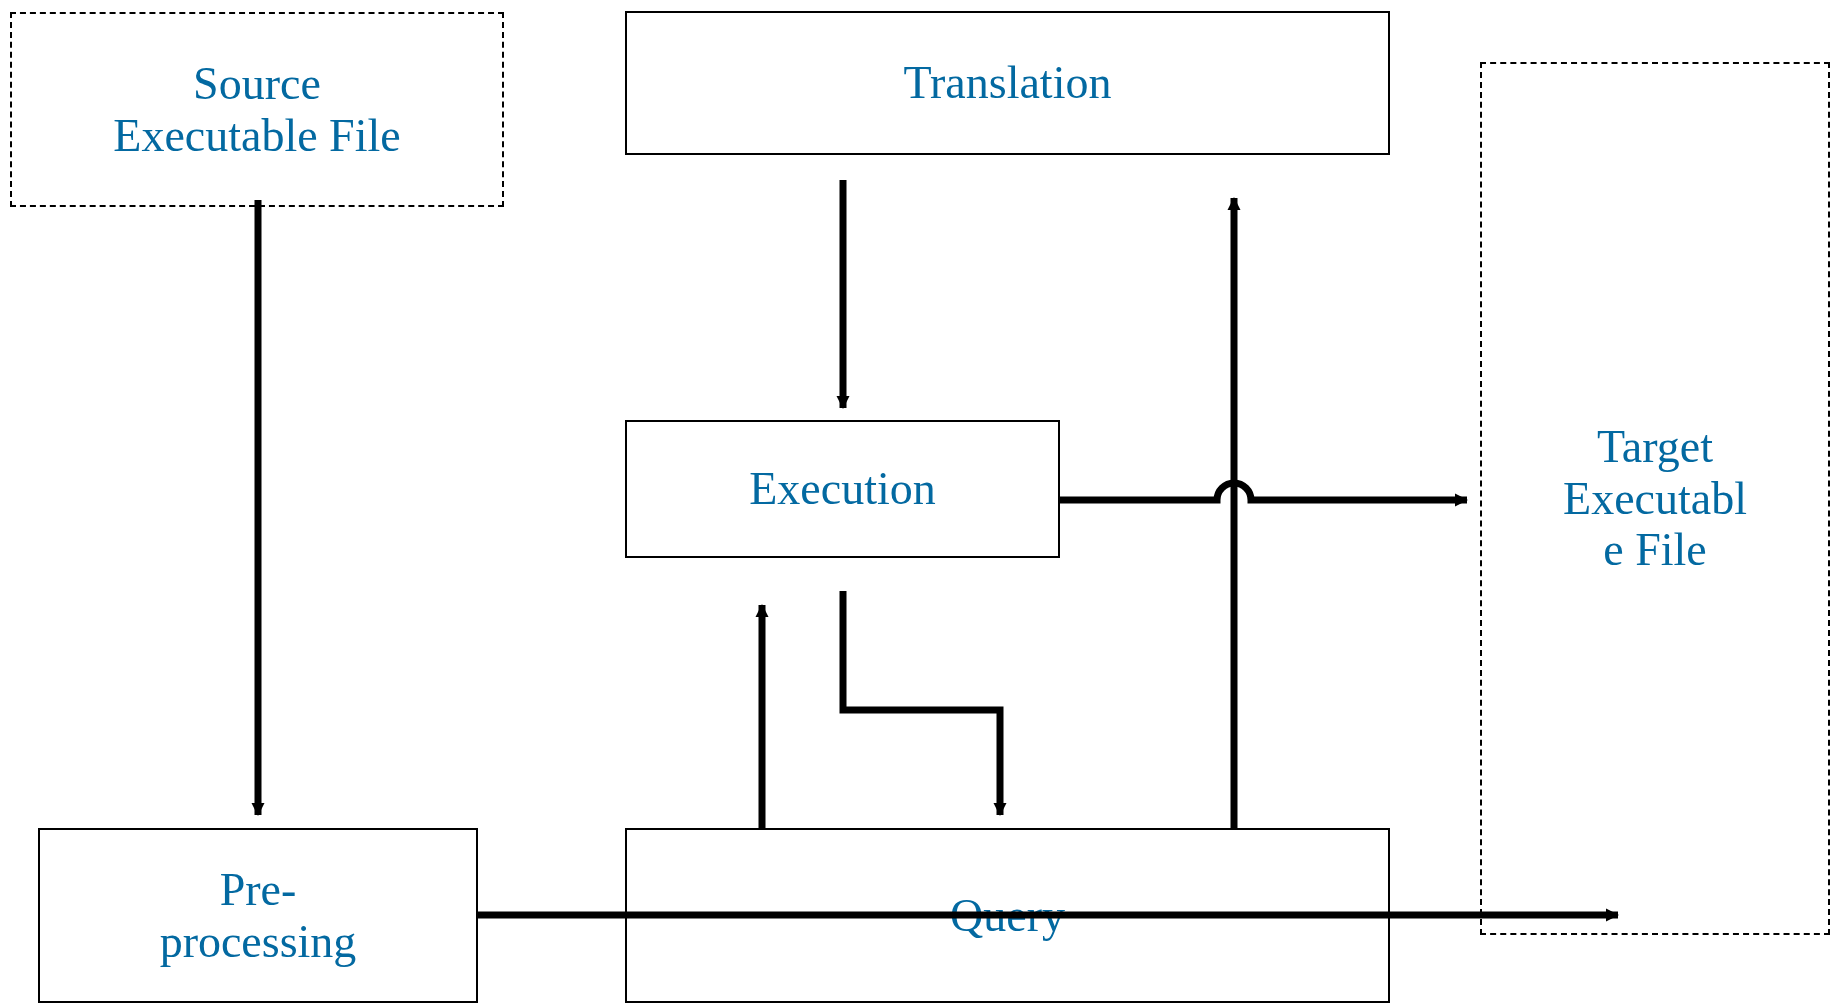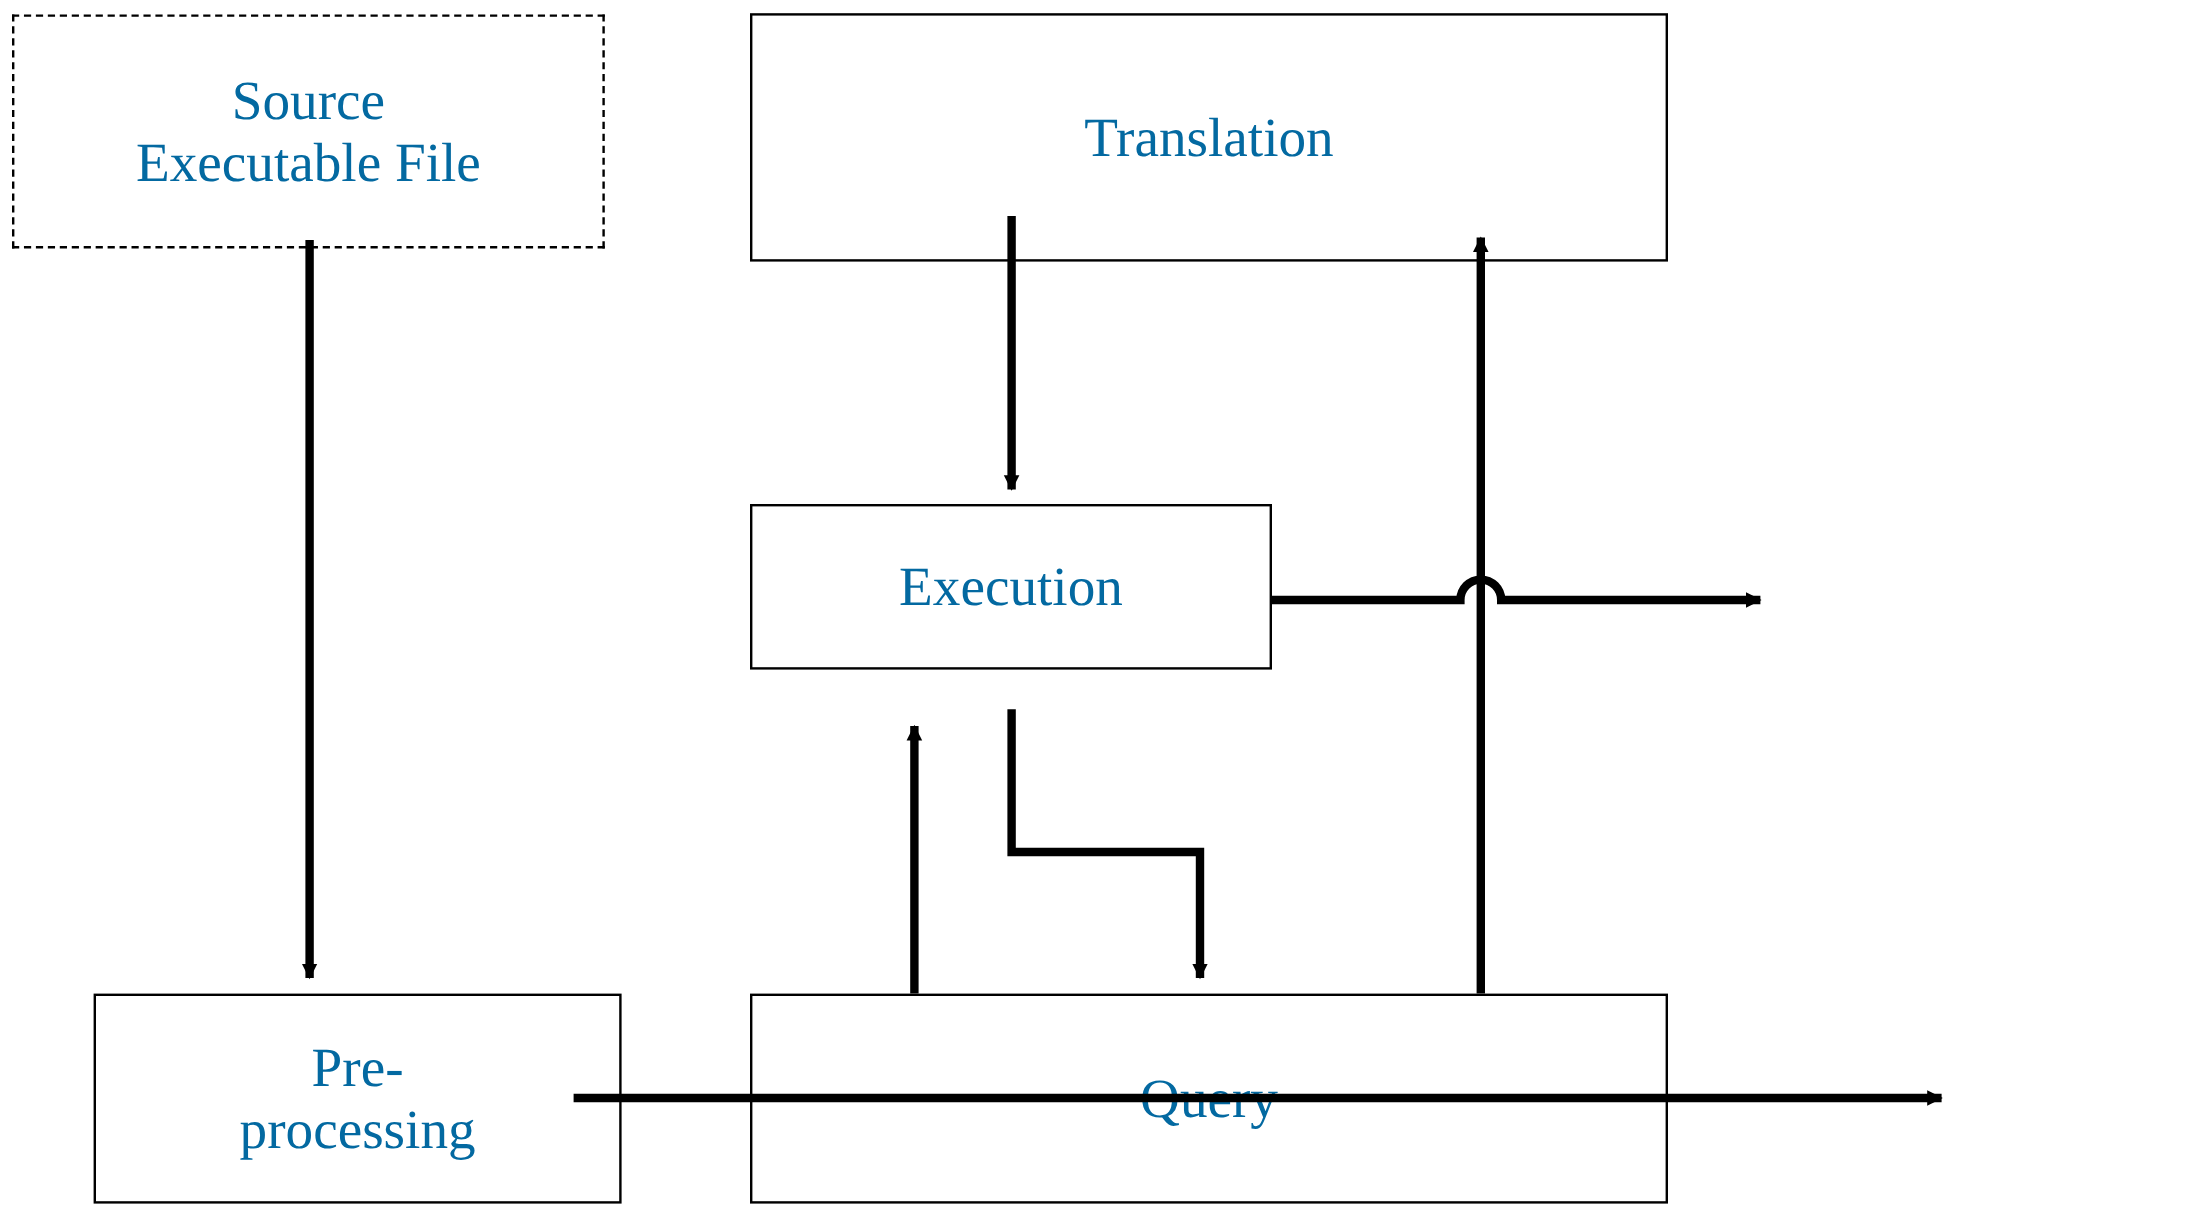--- a/index.html
+++ b/index.html
@@ -92,31 +92,36 @@
     <g>
       <line x1="1234" y1="828" x2="1234" y2="198" stroke="#000000" stroke-width="7" marker-end="url(#ah-up)"></line>
     </g>
   </svg>
 
   <div class="node dashed" style="left:10px; top:12px; width:494px; height:195px; font-size:46px;">
     <span class="label">Source
 Executable File</span>
   </div>
 
-  <div class="node solid" style="left:625px; top:11px; width:765px; height:207px; font-size:46px;">
+  <div class="node solid" style="left:625px; top:11px; width:765px; height:144px; font-size:46px;">
     <span class="label">Translation</span>
   </div>
 
   <div class="node solid" style="left:625px; top:420px; width:435px; height:138px; font-size:46px;">
     <span class="label">Execution</span>
   </div>
 
   <div class="node solid" style="left:625px; top:828px; width:765px; height:175px; font-size:46px;">
     <span class="label">Query</span>
   </div>
 
-  <div class="node solid" style="left:38px; top:828px; width:440px; height:175px; font-size:46px;margin-left:40px;">
+  <div class="node solid" style="left:38px; top:828px; width:440px; height:175px; font-size:46px;">
     <span class="label">Pre-
 processing</span>
   </div>
 
+  <div class="node dashed" style="left:1480px; top:62px; width:350px; height:873px; font-size:46px;">
+    <span class="label">Target
+Executabl
+e File</span>
+  </div>
 
 </div>
 
 </body></html>

